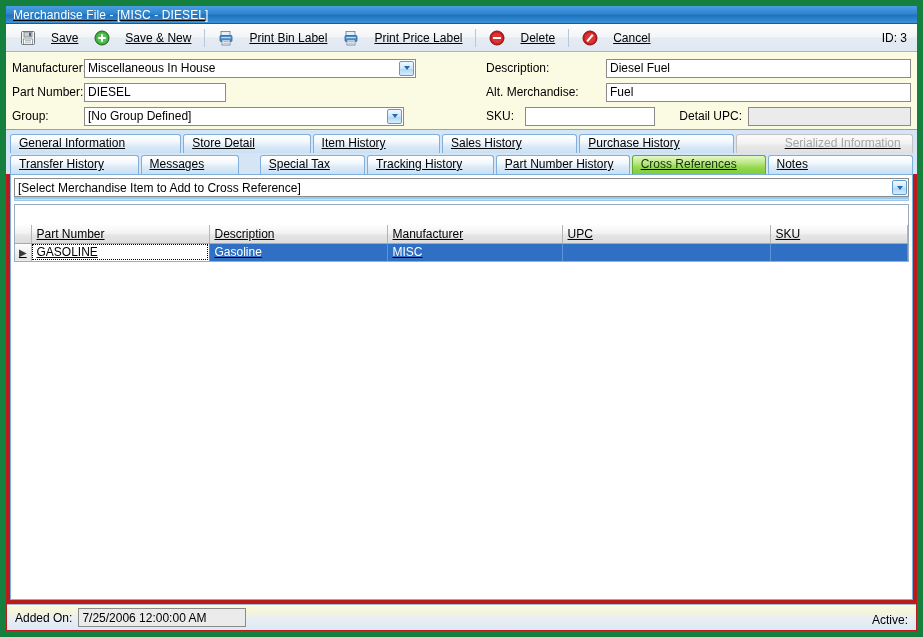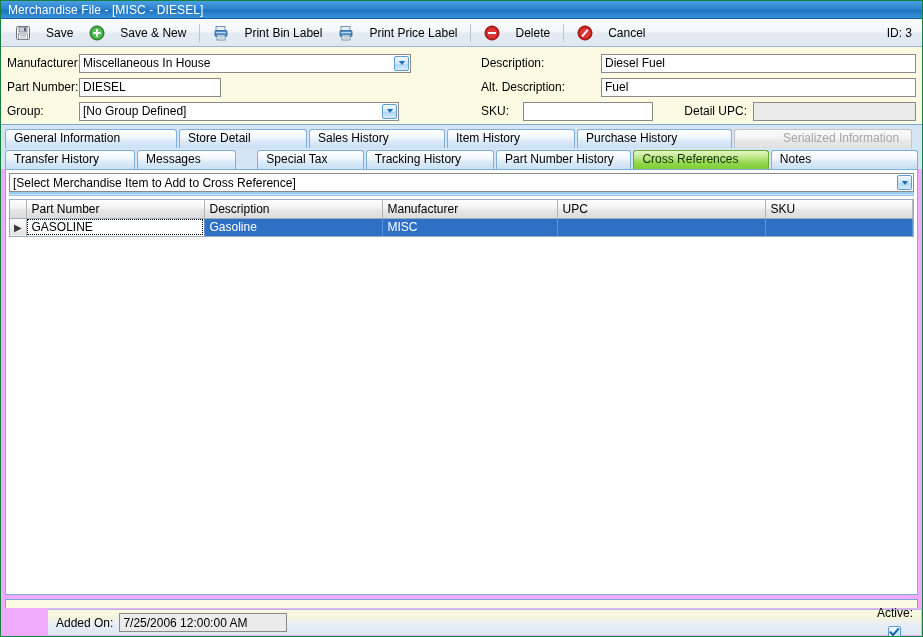--- a/index.html
+++ b/index.html
@@ -10,23 +10,24 @@
   body {
     font-family: "Liberation Sans", sans-serif;
     font-size: 12px;
     color: #000000;
   }
   #app {
     position: relative;
     width: 923px;
     height: 637px;
     box-sizing: border-box;
-    background: #f0abfc;
-    border: 1px solid #15803d;
+    background: #b91c1c;
+    border: 6px solid #15803d;
     overflow: hidden;
+    text-decoration: underline;
   }
 
   
   .titlebar {
     height: 18px;
     box-sizing: border-box;
     background: linear-gradient(to bottom, #4a9fe0 0%, #2e84cf 45%, #1f72bf 55%, #3a93d8 100%);
     border-bottom: 1px solid #0a5fa8;
     display: flex;
     align-items: center;
@@ -219,20 +220,21 @@
     border: 1px solid #9aacbd;
     box-sizing: border-box;
     background: #ffffff;
     width: 100%;
   }
   table.gridtable {
     border-collapse: collapse;
     width: 100%;
     table-layout: fixed;
     font-size: 12px;
+    margin-top: 20px;
   }
   table.gridtable th {
     box-sizing: border-box;
     height: 18px;
     background: linear-gradient(to bottom, #fdfdfd 0%, #f3f3f3 45%, #e6e6e6 55%, #dcdcdc 100%);
     border-right: 1px solid #b5b5b5;
     border-bottom: 1px solid #9aacbd;
     font-weight: normal;
     text-align: left;
     padding: 0 5px;
@@ -289,23 +291,21 @@
   .statusbar {
     position: absolute;
     left: 1px;
     right: 1px;
     bottom: 1px;
     height: 26px;
     box-sizing: border-box;
     background: linear-gradient(to bottom, #fbfbe4 0%, #f4f4dc 30%, #e9eef5 55%, #dde8f4 100%);
     border-top: 1px solid #a8bed4;
     display: flex;
-    align-items: center;
     padding: 8px 8px;
-    margin-left: 46px;
   }
   .status-left { display: flex; align-items: center; gap: 6px; }
   .status-right { margin-left: auto; display: flex; align-items: center; gap: 6px; flex-direction: column; }
   .chk {
     width: 13px;
     height: 13px;
     box-sizing: border-box;
     border: 1px solid #5d9bd1;
     border-radius: 2px;
     background: linear-gradient(to bottom, #f4fbff 0%, #d8ecfb 50%, #bddff6 51%, #e7f5fe 100%);
@@ -433,38 +433,38 @@
         </div>
       </div>
     </div>
 
     <div class="form-right">
       <div class="form-row">
         <span class="lbl" style="width:120px;">Description:</span>
         <input class="inp" style="flex: 1 1 0%;" value="Diesel Fuel">
       </div>
       <div class="form-row">
-        <span class="lbl" style="width:120px;">Alt. Description:</span>
+        <span class="lbl" style="width:120px;">Alt. Merchandise:</span>
         <input class="inp" style="flex: 1 1 0%;" value="Fuel">
       </div>
       <div class="form-row">
         <span class="lbl" style="width:44px;">SKU:</span>
         <input class="inp" style="width: 130px;" value="">
         <span class="lbl" style="width:100px; text-align:right; padding-right:6px;">Detail UPC:</span>
         <input class="inp" style="flex: 1 1 0%;" readonly="" value="">
       </div>
     </div>
   </div>
 
   <div class="tabsarea">
     <div class="tabrow">
       <div class="tab" style="width:172px;">General Information</div>
       <div class="tab" style="width:128px;">Store Detail</div>
+      <div class="tab" style="width:128px;">Item History</div>
       <div class="tab" style="width:136px;">Sales History</div>
-      <div class="tab" style="width:128px;">Item History</div>
       <div class="tab" style="width:155px;">Purchase History</div>
       <div class="tab disabled" style="width:178px;padding-left:48px;">Serialized Information</div>
     </div>
     <div class="tabrow">
       <div class="tab" style="width:142px;">Transfer History</div>
       <div class="tab" style="width:108px;">Messages</div>
       <div class="tab" style="width:116px;margin-left:19px;">Special Tax</div>
       <div class="tab" style="width:140px;">Tracking History</div>
       <div class="tab" style="width:148px;">Part Number History</div>
       <div class="tab active" style="width:148px;">Cross References</div>

